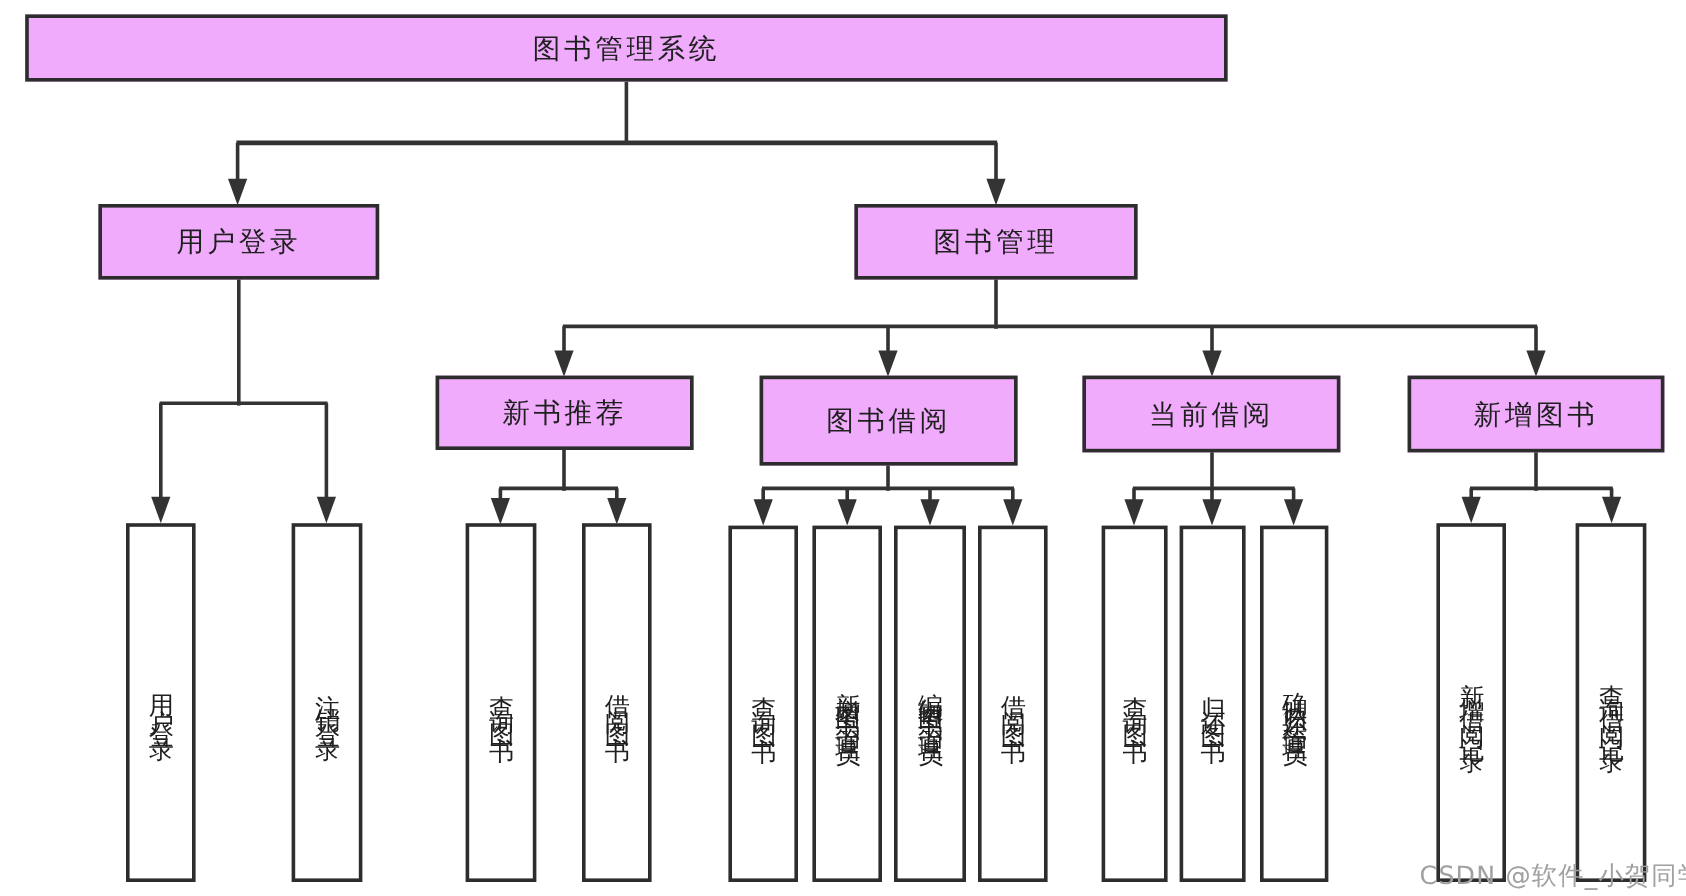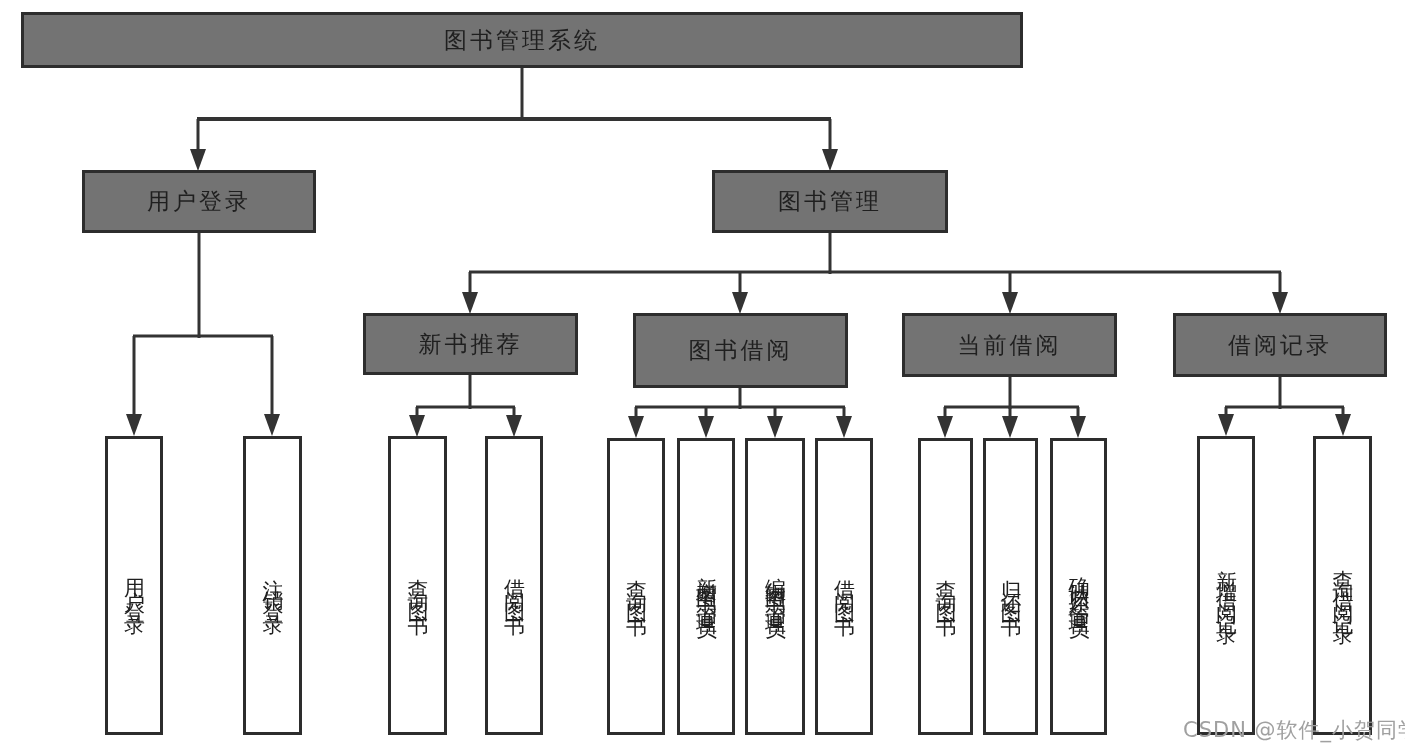--- a/index.html
+++ b/index.html
@@ -19,21 +19,21 @@
   .wires {
     position: absolute;
     left: 0;
     top: 0;
     pointer-events: none;
   }
   .node {
     position: absolute;
     box-sizing: border-box;
     border: 3px solid #2d2d2d;
-    background: #737373;
+    background: #f0abfc;
     display: flex;
     align-items: center;
     justify-content: center;
     text-align: center;
   }
   .node span {
     font-size: 23px;
     letter-spacing: 3px;
     color: #1f1f1f;
     white-space: nowrap;
@@ -149,21 +149,21 @@
   <div class="node" style="left:712px; top:170px; width:236px; height:63px;">
     <span>图书管理</span>
   </div>
   <div class="node" style="left:633px; top:313px; width:215px; height:75px;">
     <span>图书借阅</span>
   </div>
   <div class="node" style="left:902px; top:313px; width:215px; height:64px;justify-content:center;">
     <span>当前借阅</span>
   </div>
   <div class="node" style="left:1173px; top:313px; width:214px; height:64px;">
-    <span>借阅记录</span>
+    <span>新增图书</span>
   </div>
 
   <div class="leaf" style="left:105px; top:436px; width:58px; height:299px;">
     <span>用户登录</span>
   </div>
   <div class="leaf" style="left:243px; top:436px; width:59px; height:299px;">
     <span>注销登录</span>
   </div>
 
   <div class="leaf" style="left:388px; top:436px; width:59px; height:299px;">

